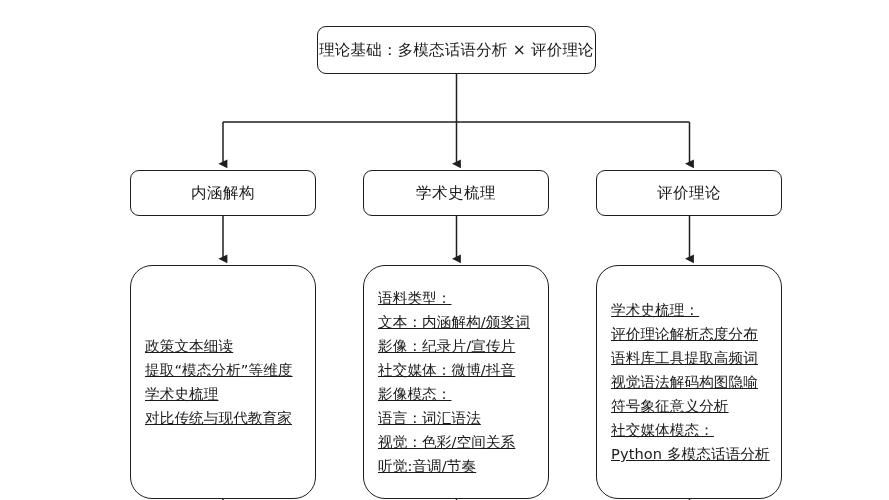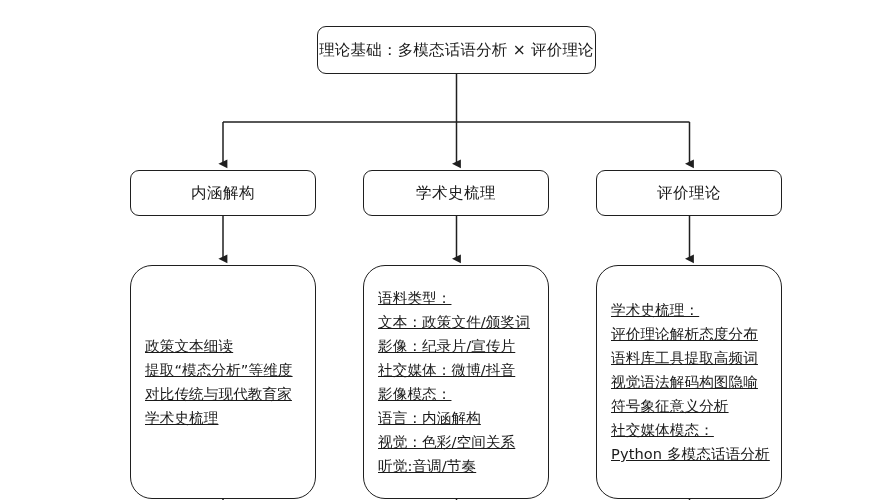--- a/index.html
+++ b/index.html
@@ -125,33 +125,33 @@
   </div>
 
   <div class="node branch-node" style="left:584px; top:158px; width:186px; height:46px;">
     <span class="branch-text">评价理论</span>
   </div>
 
   <div class="node detail-node" style="left:118px; top:253px; width:186px; height:234px;">
     <div class="detail-lines">
       <div class="detail-line">政策文本细读</div>
       <div class="detail-line">提取“模态分析”等维度</div>
+      <div class="detail-line">学术史梳理</div>
       <div class="detail-line">对比传统与现代教育家</div>
-      <div class="detail-line">学术史梳理</div>
     </div>
   </div>
 
   <div class="node detail-node" style="left:351px; top:253px; width:186px; height:234px;">
     <div class="detail-lines">
       <div class="detail-line">语料类型：</div>
-      <div class="detail-line">文本：政策文件/颁奖词</div>
+      <div class="detail-line">文本：内涵解构/颁奖词</div>
       <div class="detail-line">影像：纪录片/宣传片</div>
       <div class="detail-line">社交媒体：微博/抖音</div>
       <div class="detail-line">影像模态：</div>
-      <div class="detail-line">语言：内涵解构</div>
+      <div class="detail-line">语言：词汇语法</div>
       <div class="detail-line">视觉：色彩/空间关系</div>
       <div class="detail-line">听觉:音调/节奏</div>
     </div>
   </div>
 
   <div class="node detail-node" style="left:584px; top:253px; width:186px; height:234px;">
     <div class="detail-lines">
       <div class="detail-line">学术史梳理：</div>
       <div class="detail-line">评价理论解析态度分布</div>
       <div class="detail-line">语料库工具提取高频词</div>

